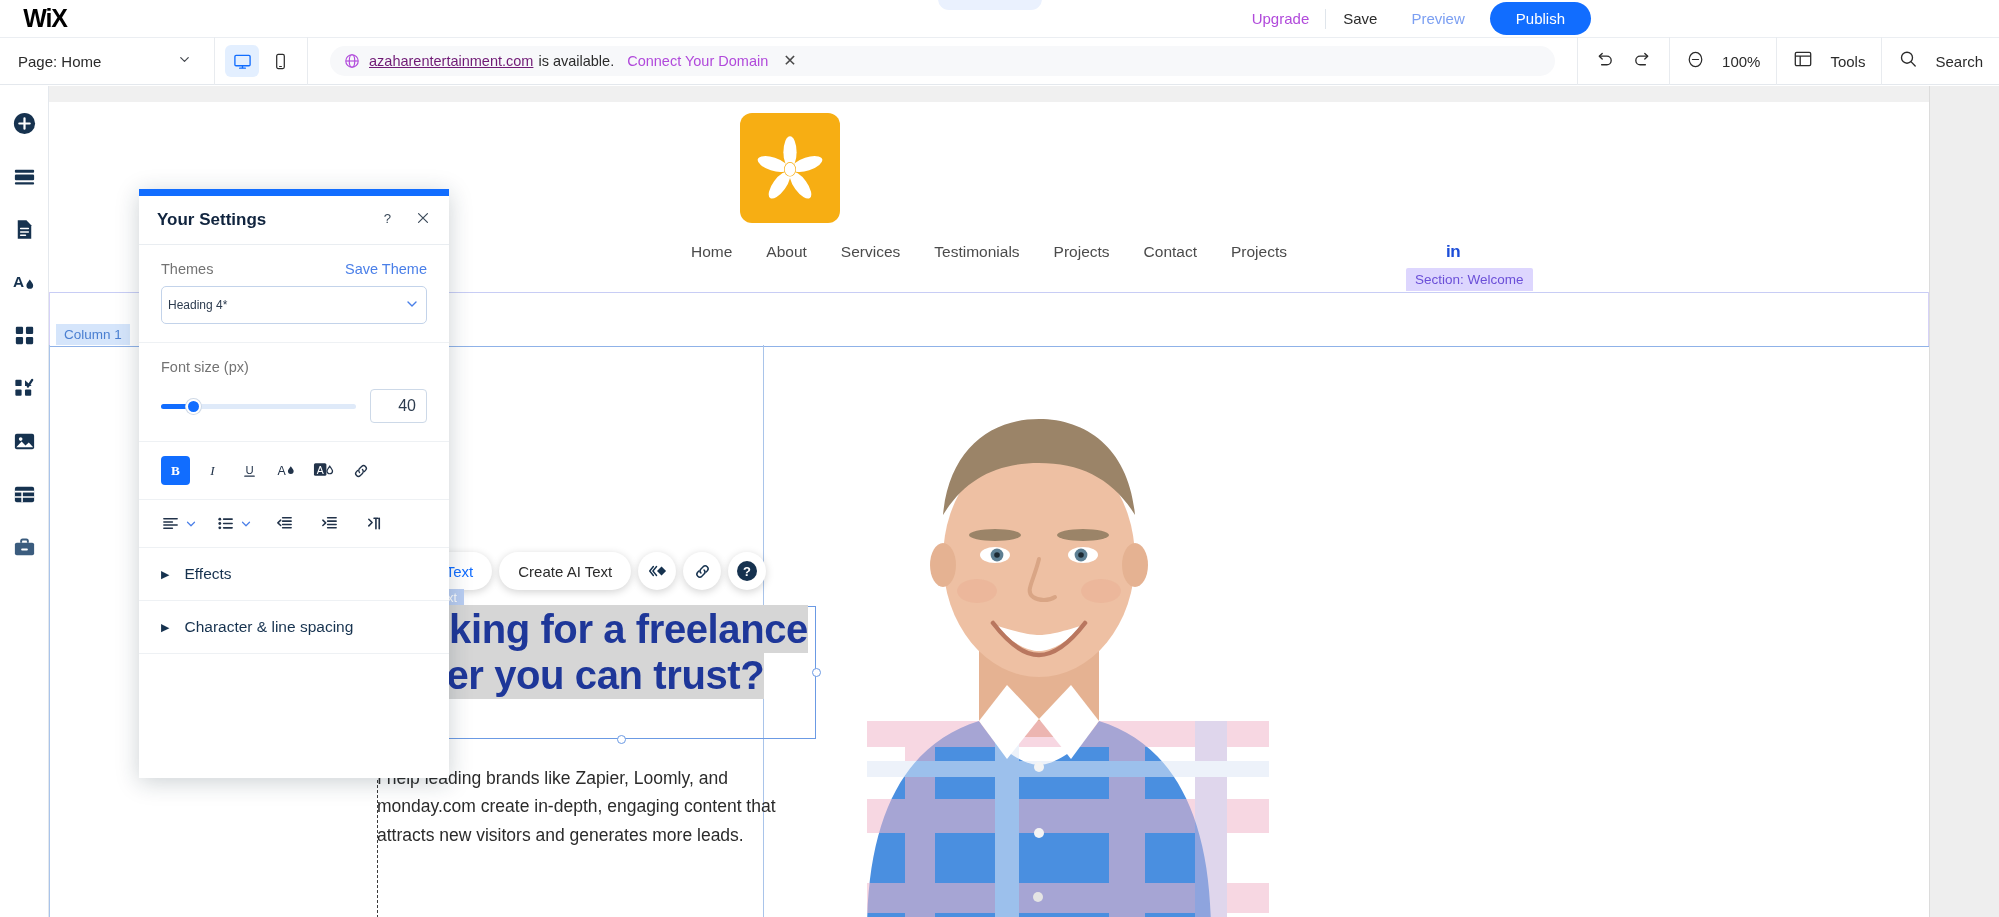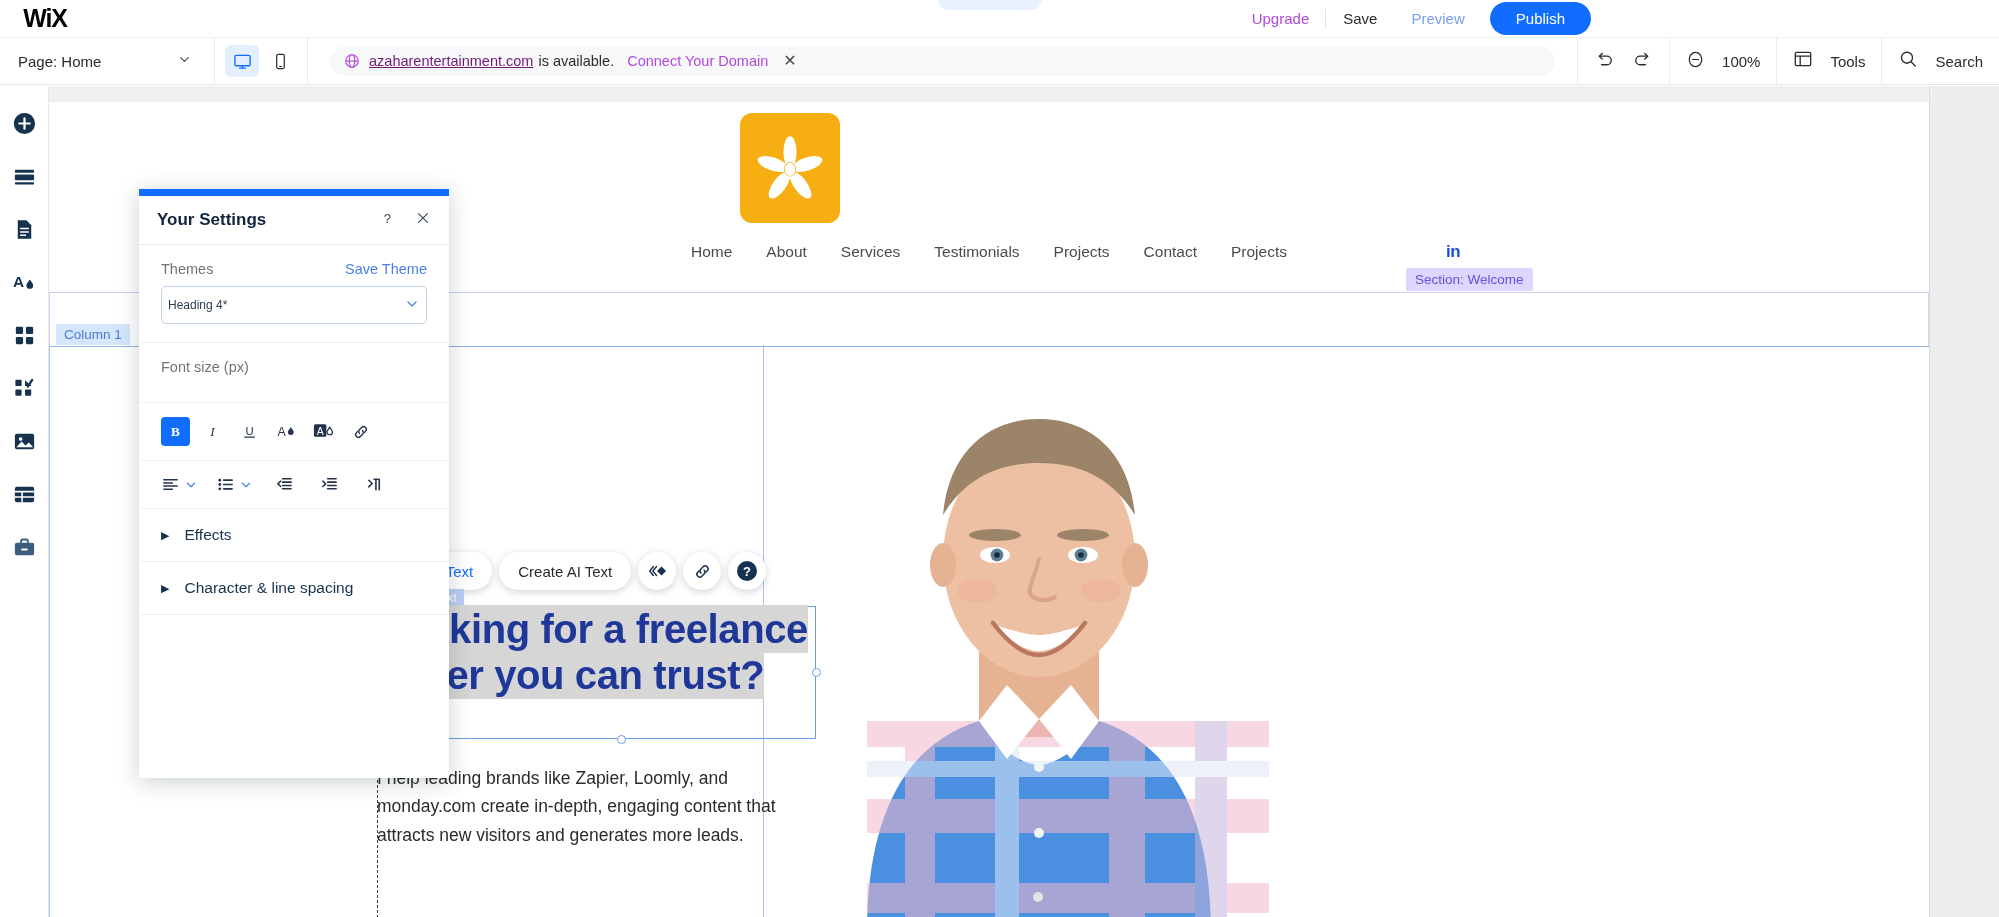--- a/index.html
+++ b/index.html
@@ -576,20 +576,28 @@
             </svg>
         </span>
       </div>
     </div>
 
 
     <div class="p-sec">
       <div class="p-row">
         <span class="p-lbl">Font size (px)</span>
       </div>
+      <div class="slider-row">
+        <div class="slider">
+          <div class="s-track"></div>
+          <div class="s-fill"></div>
+          <div class="s-knob"></div>
+        </div>
+        <div class="num-box">40</div>
+      </div>
     </div>
 
     <div class="fmt-row">
       <div class="fmt-btn on">
         <svg width="17" height="17" viewBox="0 0 18 18">
             <text x="9" y="14" font-size="14" font-weight="bold" fill="#fff" text-anchor="middle" font-family="Liberation Serif, serif">B</text>
           </svg>
       </div>
       <div class="fmt-btn">
         <svg width="17" height="17" viewBox="0 0 18 18">

